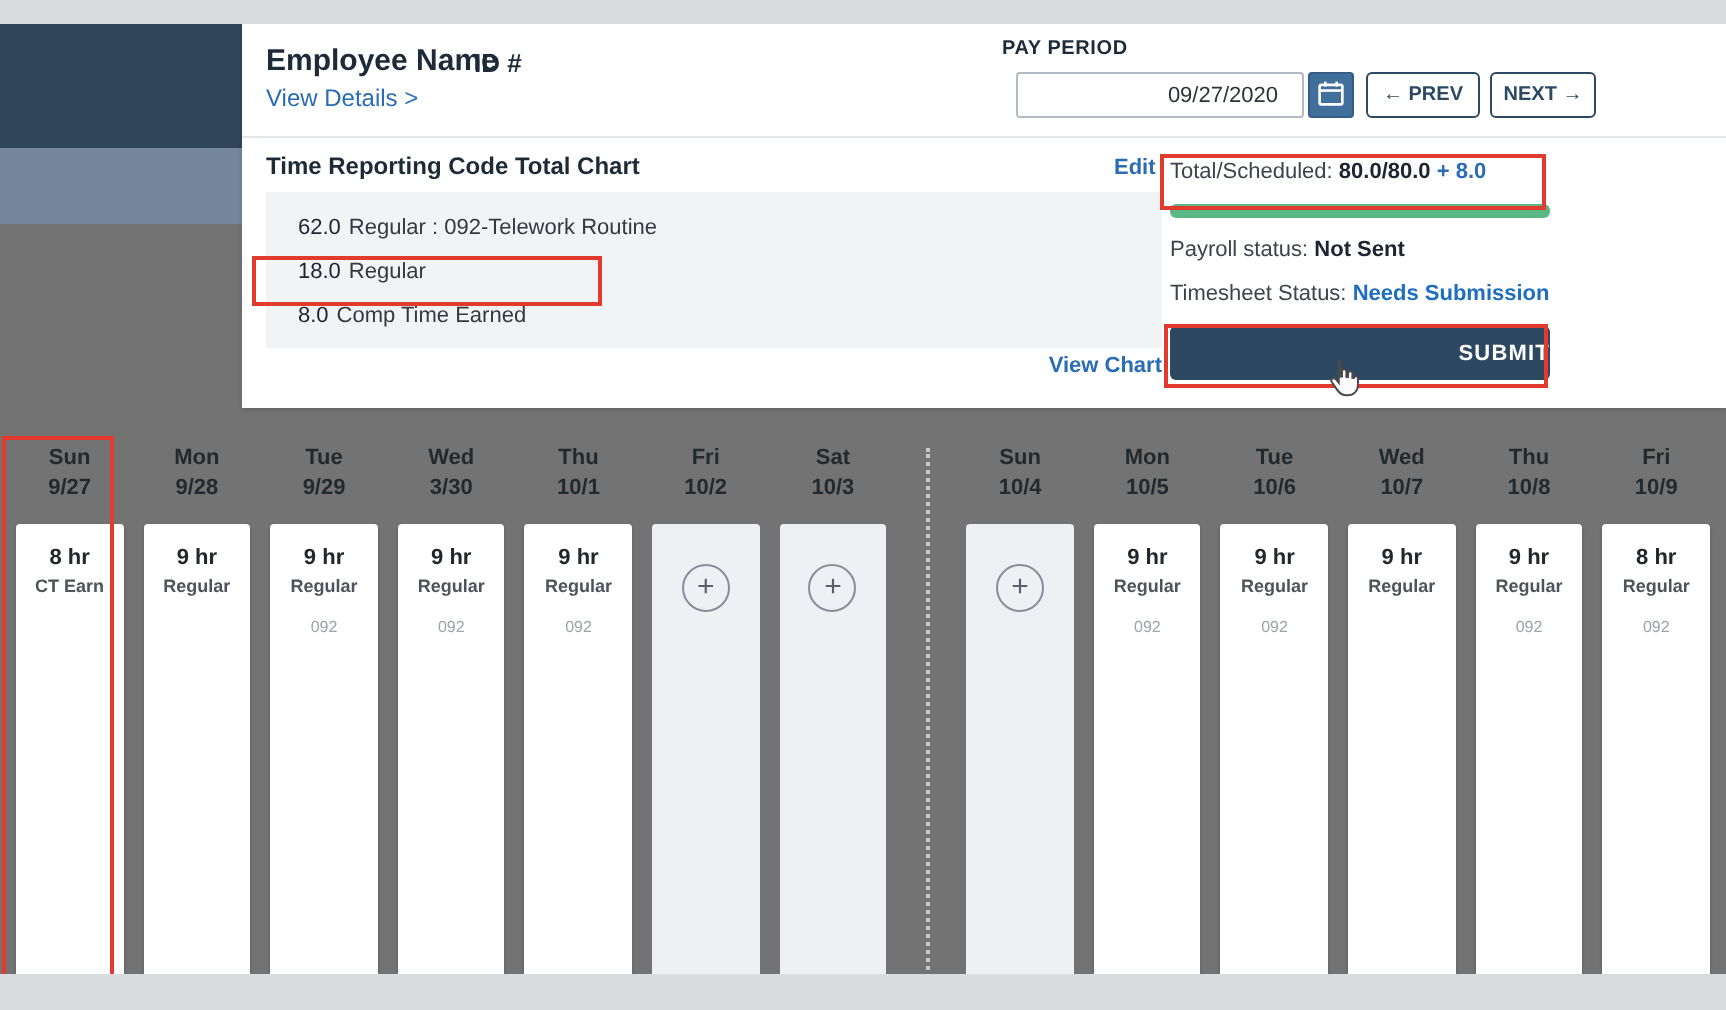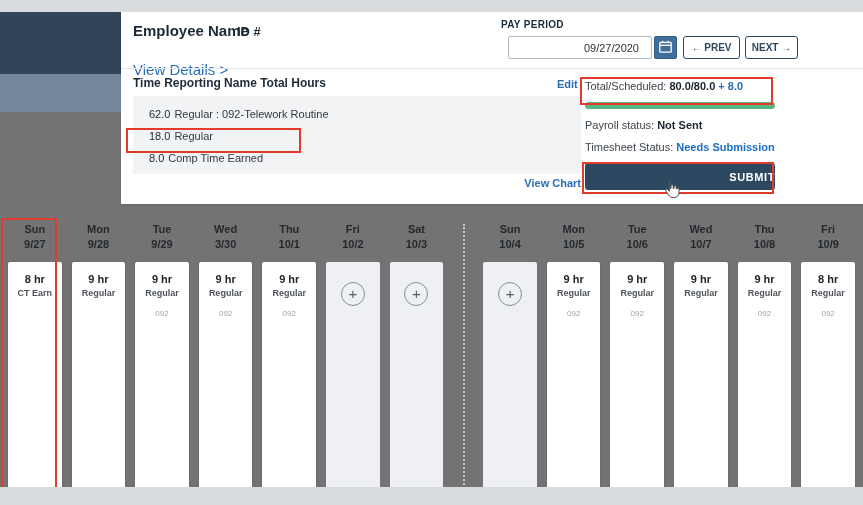--- a/index.html
+++ b/index.html
@@ -15,21 +15,21 @@
   .block-navy  { position:absolute; left:0; top:0;  width:121px; height:62px; background:#31455a; }
   .block-slate { position:absolute; left:0; top:62px; width:121px; height:38px; background:#74879c; }
 
   
   .panel { position:absolute; left:121px; top:0; width:742px; height:192px; background:#ffffff;
            box-shadow:0 1px 3px rgba(0,0,0,.12); }
   .panel .divider { position:absolute; top:56px; left:0; right:0; border-top:1px solid #e4e7ea; }
 
   .emp-name { position:absolute; left:12px; top:10px; font-size:15px; font-weight:bold; color:#1d2b38; }
   .emp-id   { position:absolute; left:116px; top:12px; font-size:13px; font-weight:bold; color:#1d2b38; }
-  .view-details { position:absolute; left:12px; top:49px; font-size:15px; color:#2a6db5; cursor:pointer; }
+  .view-details { position:absolute; left:12px; top:30px; font-size:12px; color:#2a6db5; cursor:pointer; }
 
   .pp-label { position:absolute; left:380px; top:7px; font-size:10px; font-weight:bold; color:#1d2b38; letter-spacing:.3px; }
   .date-input { position:absolute; left:387px; top:24px; width:144px; height:23px;
                 border:1px solid #b3bac2; border-radius:2px; font-size:11px; color:#2d3338;
                 text-align:right; padding-right:12px; font-family:"Liberation Sans",sans-serif; background:#fff; }
   .cal-btn { position:absolute; left:533px; top:24px; width:23px; height:23px; background:#406f9c;
              border:1px solid #345d84; border-radius:2px; cursor:pointer; display:flex; align-items:center; justify-content:center; }
   .nav-btn { position:absolute; top:24px; height:23px; background:#fff; border:1px solid #2d4961; border-radius:3px;
              font-size:10px; font-weight:bold; color:#2d4961; cursor:pointer; font-family:"Liberation Sans",sans-serif; }
   .prev-btn { left:562px; width:57px; }
@@ -106,21 +106,21 @@
             <rect x="1" y="3" width="14" height="12" rx="1" fill="none" stroke="#ffffff" stroke-width="1.6"></rect>
             <line x1="1" y1="6.5" x2="15" y2="6.5" stroke="#ffffff" stroke-width="1.6"></line>
             <line x1="4.5" y1="1" x2="4.5" y2="4" stroke="#ffffff" stroke-width="1.6"></line>
             <line x1="11.5" y1="1" x2="11.5" y2="4" stroke="#ffffff" stroke-width="1.6"></line>
           </svg>
       </span>
     </button>
     <button class="nav-btn prev-btn">← PREV</button>
     <button class="nav-btn next-btn">NEXT →</button>
 
-    <div class="trc-title">Time Reporting Name Total Hours</div>
+    <div class="trc-title">Time Reporting Code Total Chart</div>
     <div class="edit-link">Edit</div>
 
     <div class="totals-box">
 
         <div class="totals-row">
           <span class="t-hours">62.0</span><span class="t-label">Regular : 092-Telework Routine</span>
         </div>
 
         <div class="totals-row">
           <span class="t-hours">18.0</span><span class="t-label">Regular</span>

